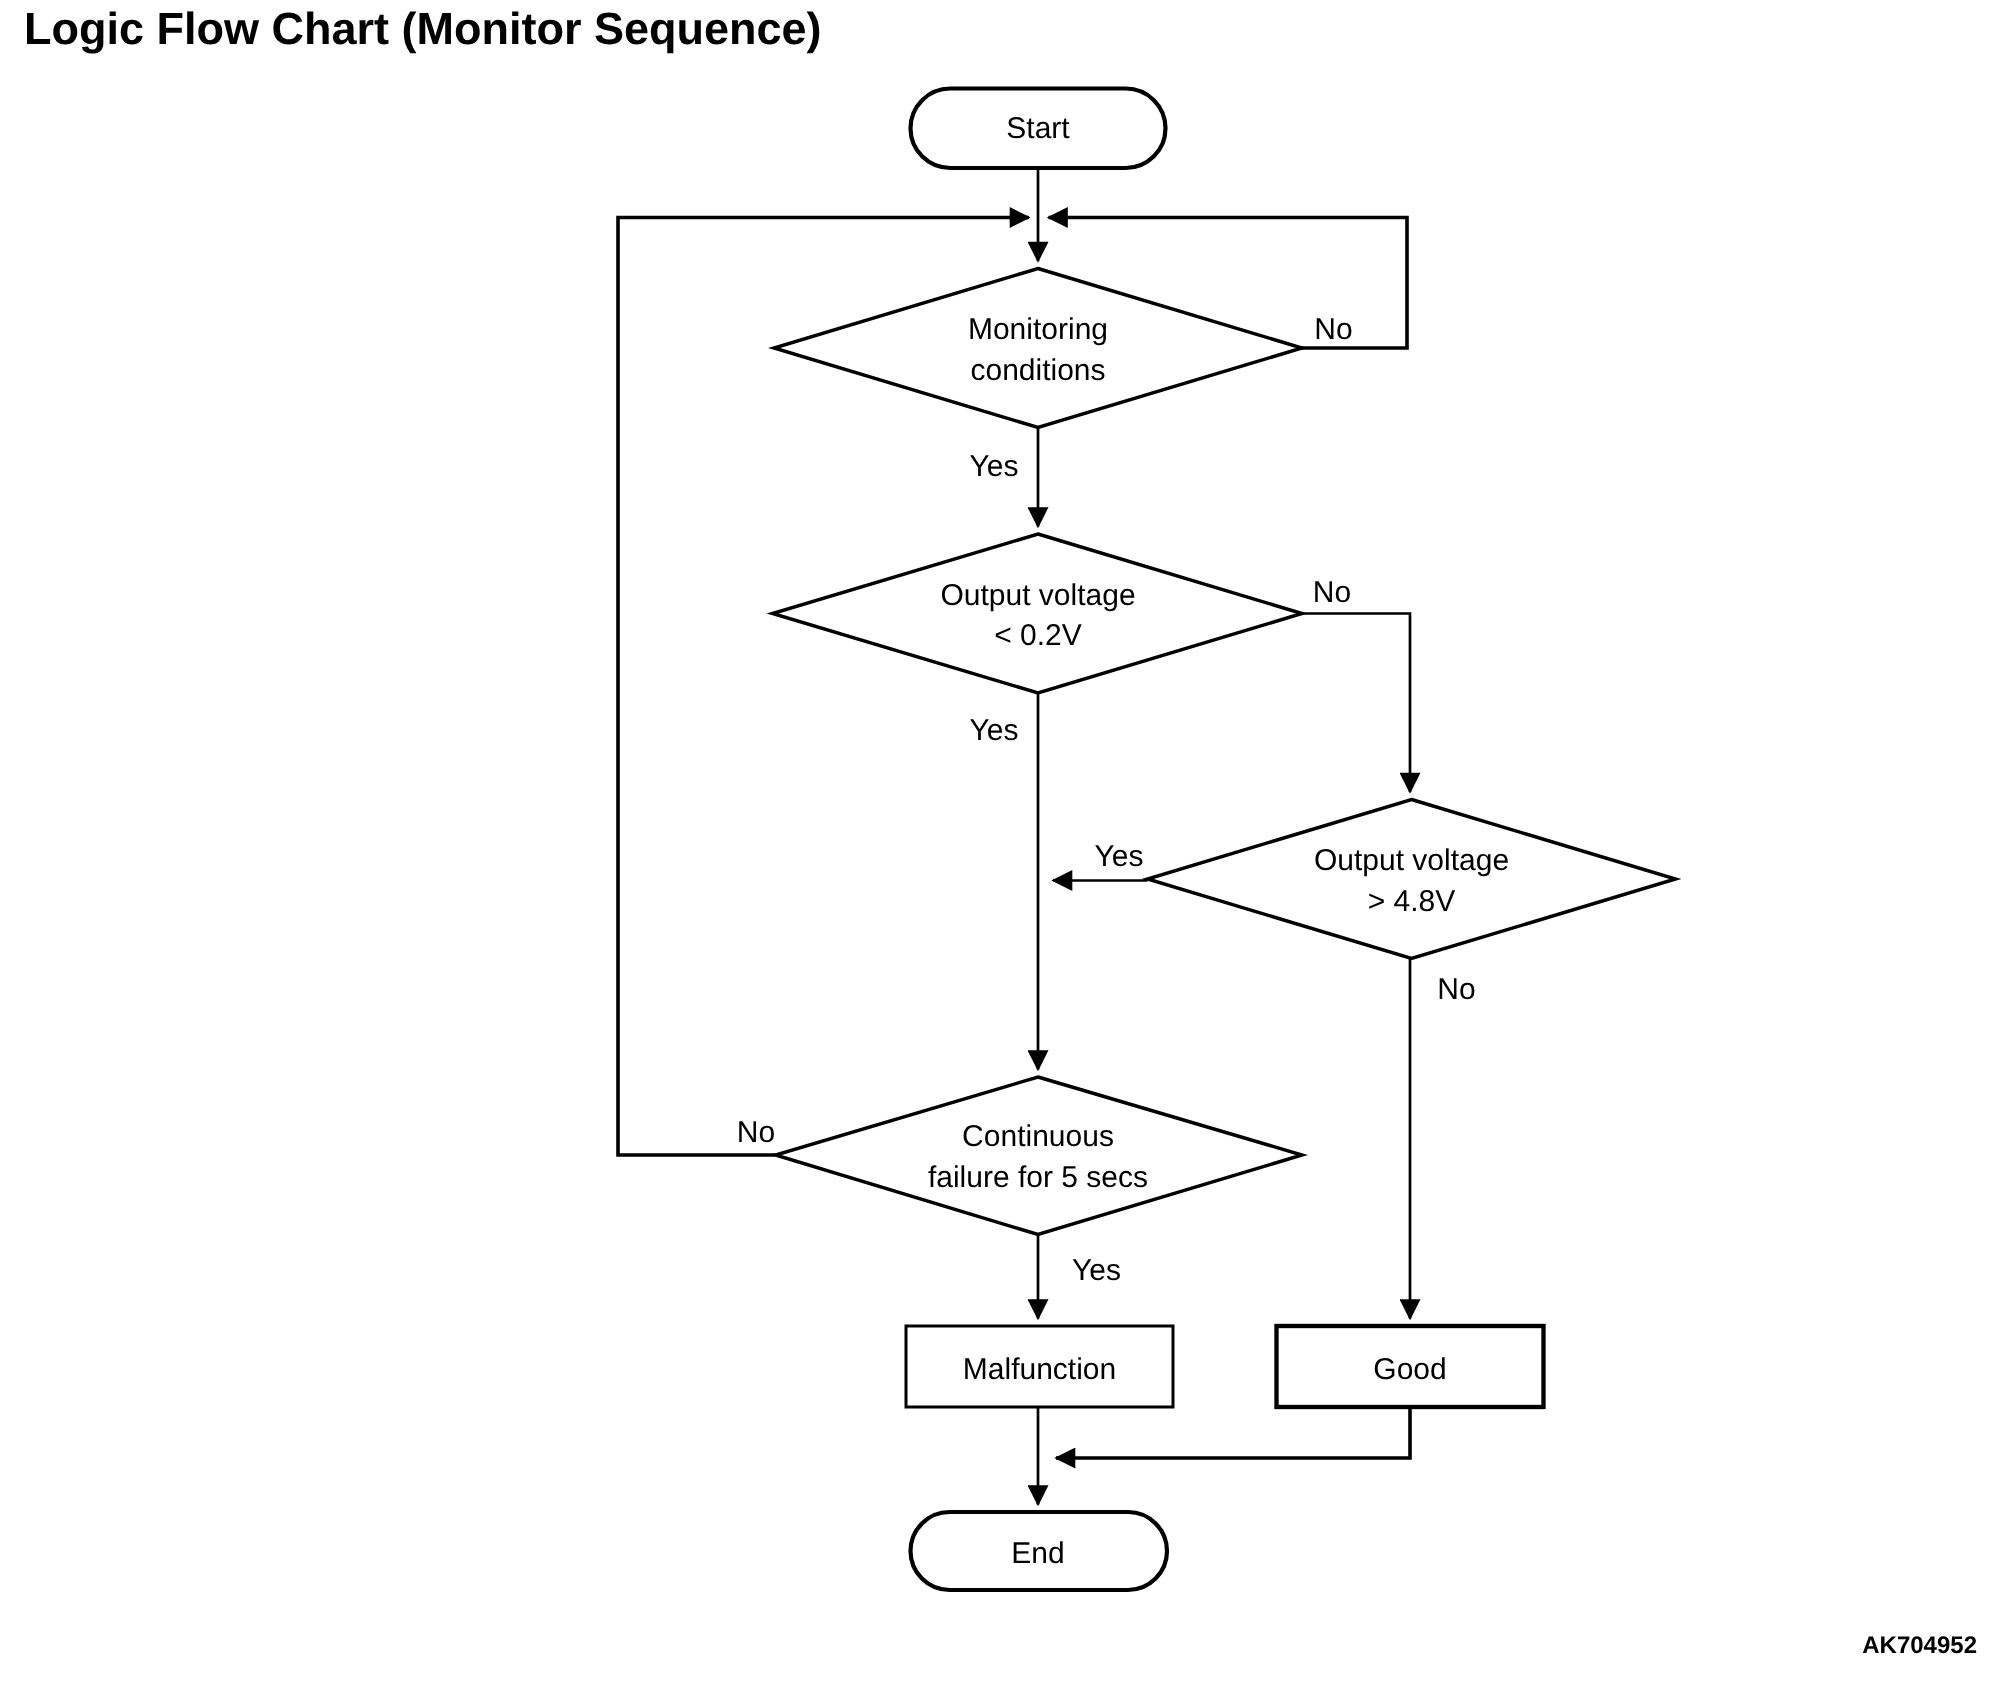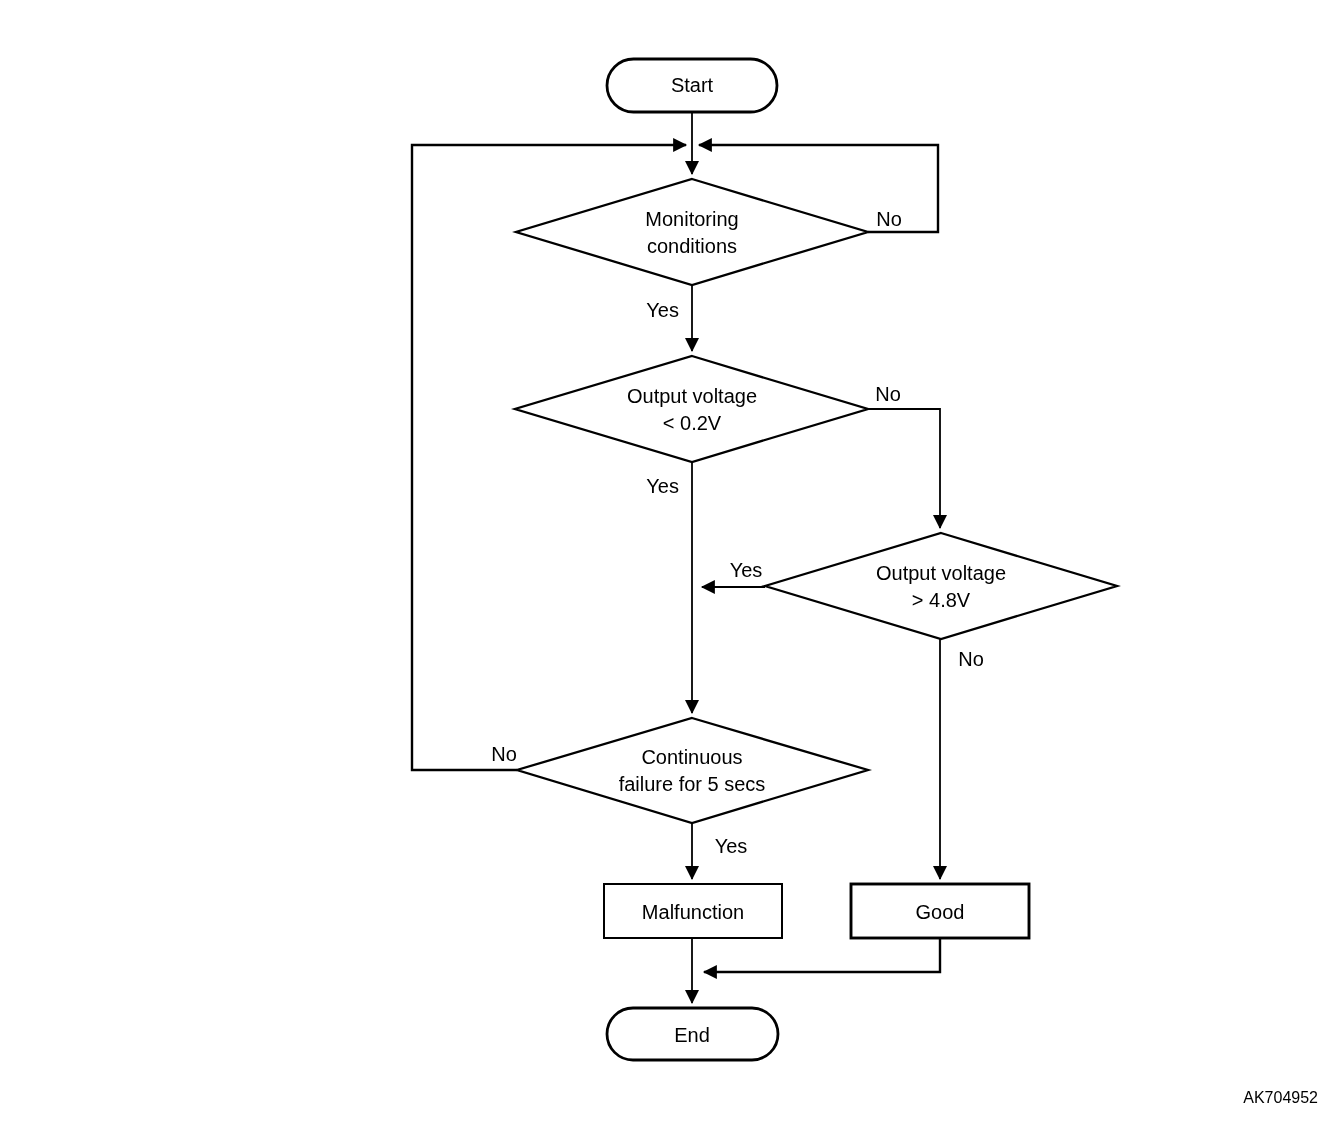--- a/index.html
+++ b/index.html
@@ -23,21 +23,21 @@
     font-weight: bold;
     color: #000000;
     letter-spacing: 0px;
     white-space: nowrap;
   }
   .figure-code {
     position: absolute;
     right: 10px;
     top: 1089px;
     font-size: 16px;
-    font-weight: normal;
+    font-weight: bold;
     color: #000000;
   }
   svg.flowchart {
     position: absolute;
     left: 0;
     top: 0;
   }
   svg.flowchart text {
     font-family: "Liberation Sans", sans-serif;
     font-size: 20px;
@@ -58,20 +58,21 @@
   .terminator { stroke-width: 2.8; }
   .decision   { stroke-width: 2.3; }
   .process    { stroke-width: 2;   }
   .process.thick { stroke-width: 2.9; }
 </style>
 </head>
 <body>
 
 <div id="stage">
 
+  <div class="page-title">Logic Flow Chart (Monitor Sequence)</div>
 
   <svg class="flowchart" width="1328" height="1122" viewBox="0 0 1328 1122" xmlns="http://www.w3.org/2000/svg">
 
     <defs>
       <marker id="arrow" viewBox="0 0 10 10" refX="9.2" refY="5" markerWidth="18" markerHeight="14" markerUnits="userSpaceOnUse" orient="auto-start-reverse">
         <path d="M0,0 L10,5 L0,10 Z" fill="#000000"></path>
       </marker>
     </defs>
 
     <line class="edge" x1="692" y1="112" x2="692" y2="174" marker-end="url(#arrow)"></line>

